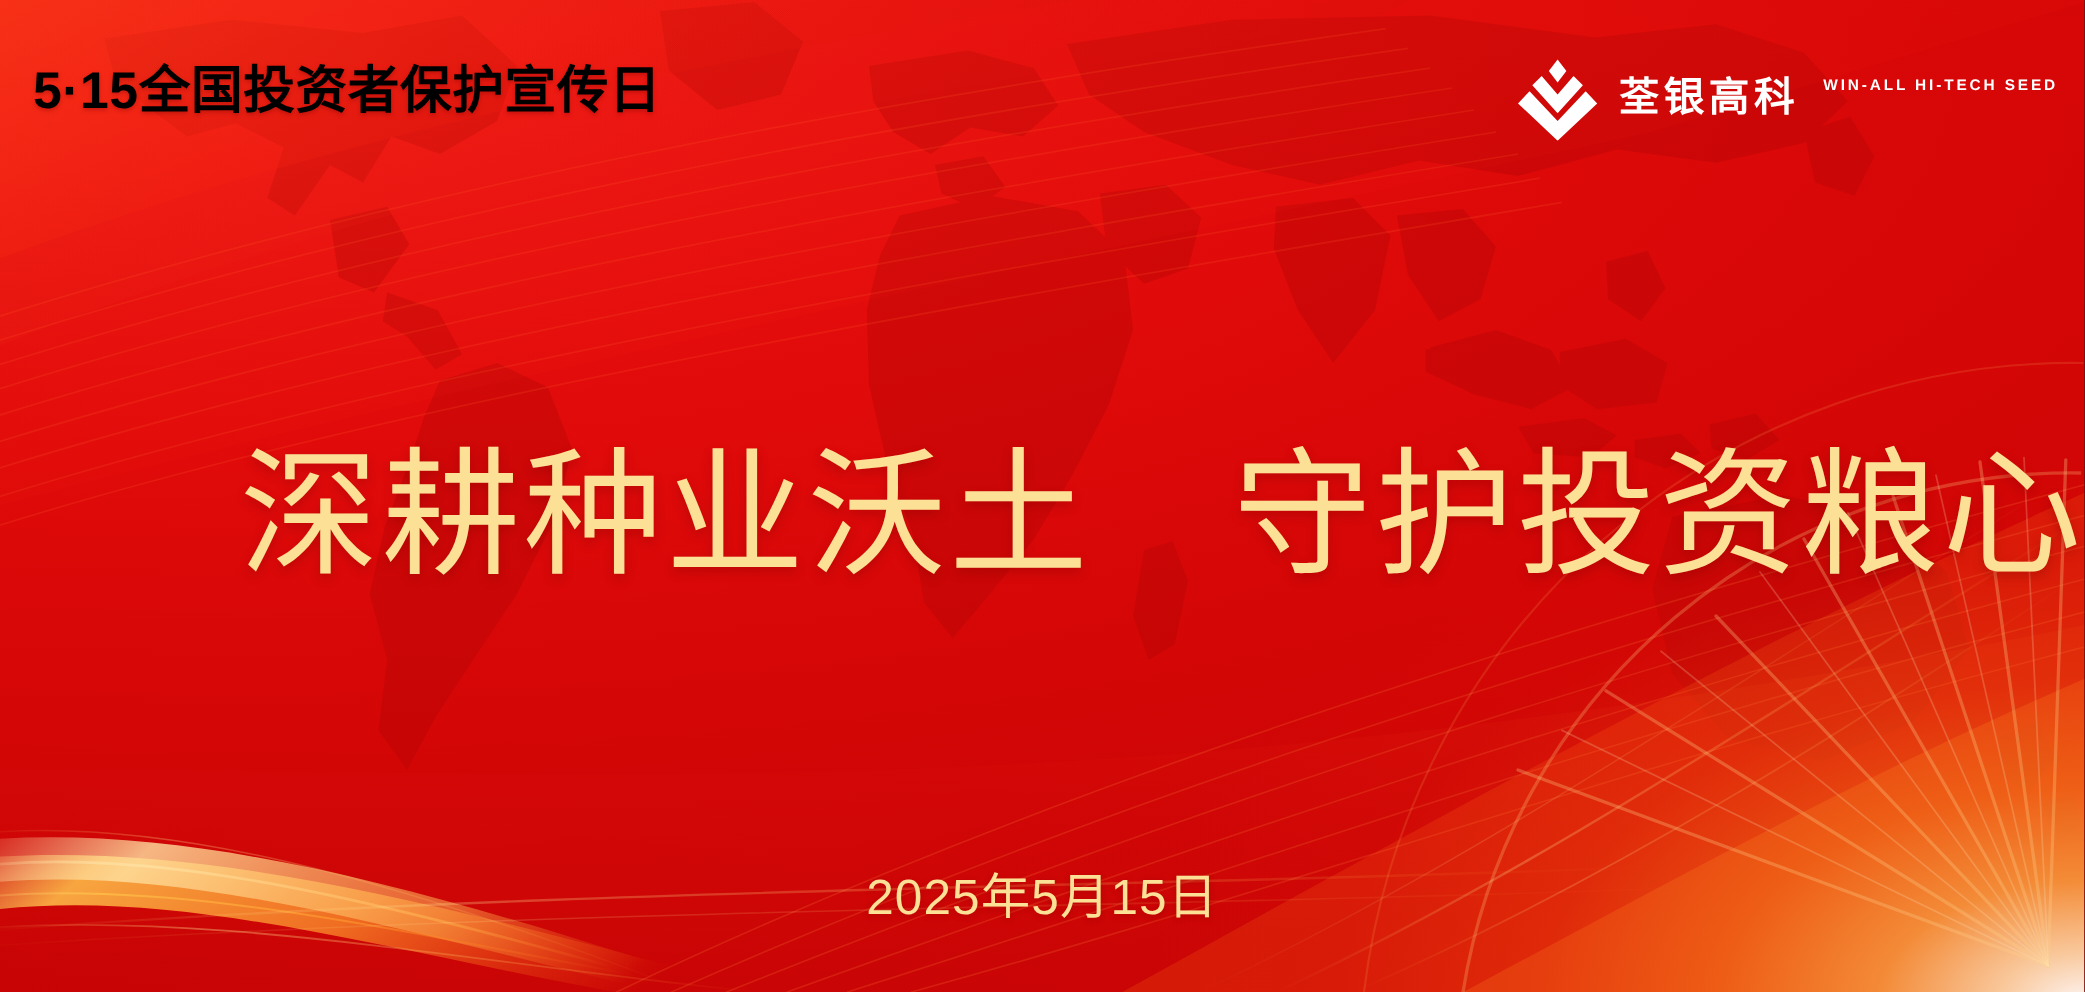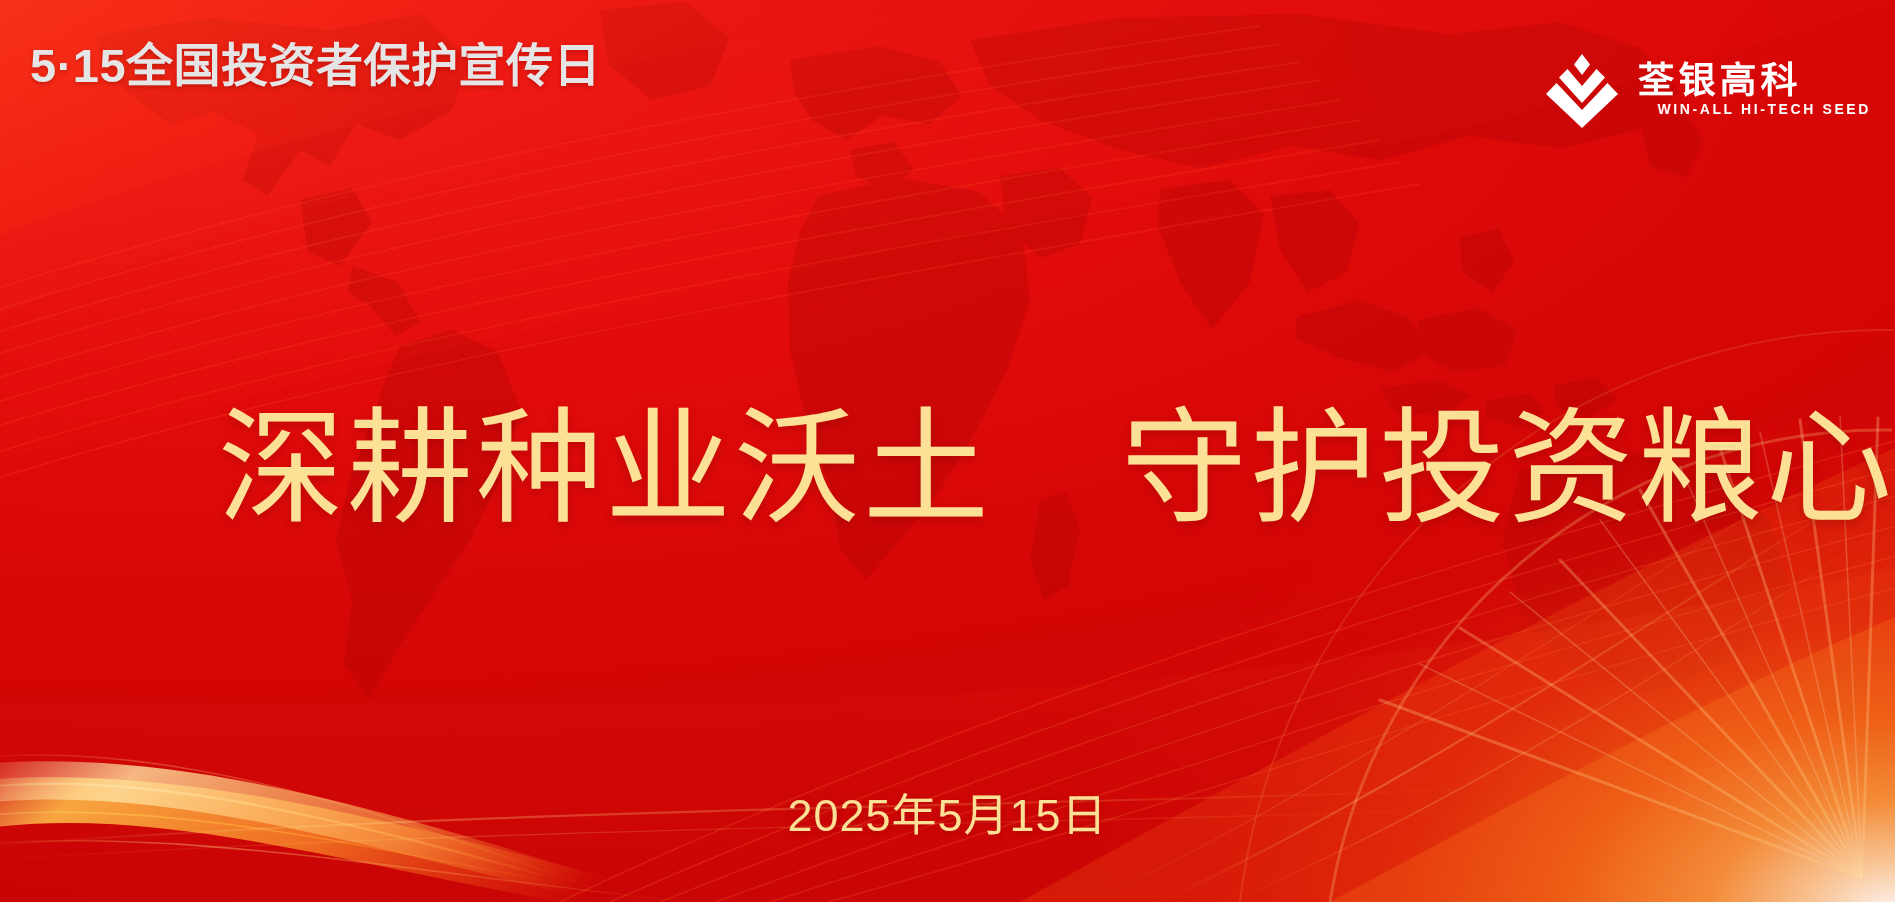--- a/index.html
+++ b/index.html
@@ -65,43 +65,43 @@
   
   .fg {
     position: absolute;
     inset: 0;
   }
 
   
   #kicker {
     position: absolute;
     left: 30px;
-    top: 42px;
+    top: 58px;
     font-size: 47px;
     font-weight: 700;
     letter-spacing: 0.5px;
-    color: #e5e5e5;
+    color: #000000;
     line-height: 1;
     white-space: nowrap;
     text-shadow: 0 2px 4px rgba(120,0,0,0.35);
   }
 
   
   #logo-block {
     position: absolute;
     right: 24px;
     top: 50px;
     display: flex;
     align-items: center;
     gap: 18px;
   }
   #logo-mark { width: 74px; height: 78px; display: block; flex: 0 0 auto; }
   #logo-text-wrap {
     display: flex;
-    flex-direction: column;
+    flex-direction: row;
     justify-content: flex-start;
     gap: 2px;
   }
   #logo-cn {
     font-size: 37px;
     font-weight: 700;
     color: #FFFFFF;
     letter-spacing: 4px;
     line-height: 1.04;
     white-space: nowrap;

